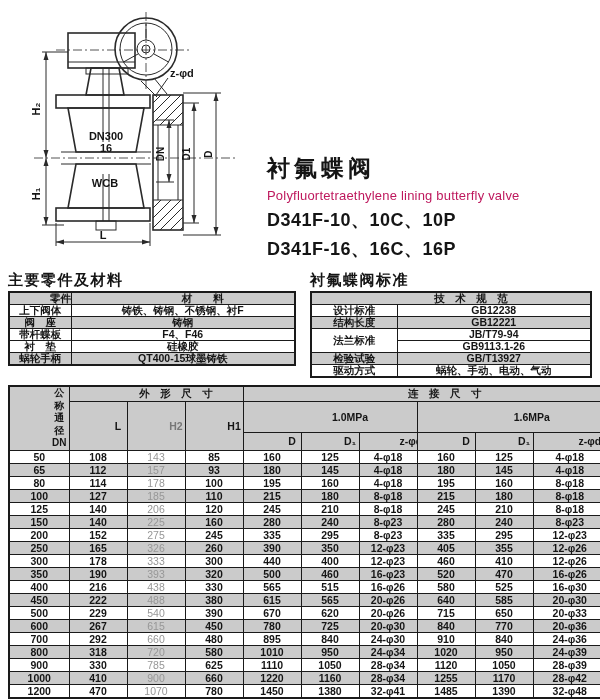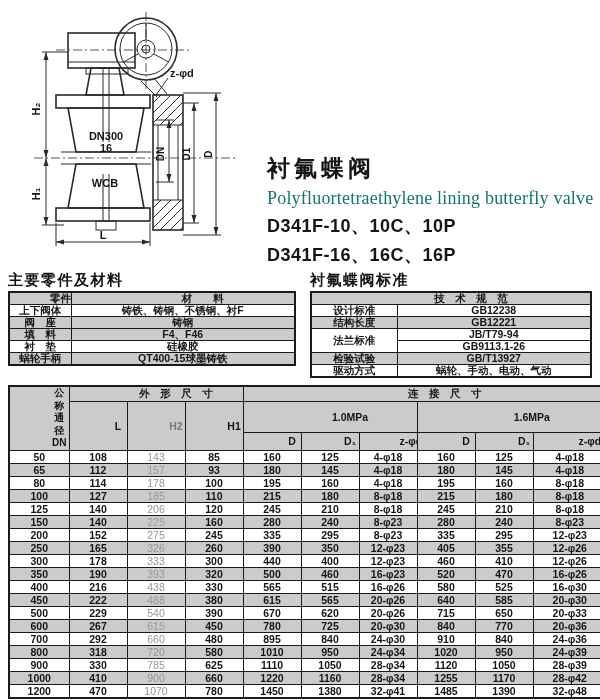--- a/index.html
+++ b/index.html
@@ -15,21 +15,21 @@
   .dline { stroke:#2a2a2a; stroke-width:1; fill:none; }
   .dthick { stroke:#2a2a2a; stroke-width:1.6; fill:none; }
   .cline { stroke:#2a2a2a; stroke-width:0.8; fill:none; stroke-dasharray:9 3 2 3; }
   .arrow { fill:#2a2a2a; }
   .dtxt { font:bold 11px "Liberation Sans",sans-serif; fill:#151515; }
   .dtxt-s { font:bold 10px "Liberation Sans",sans-serif; fill:#151515; }
 
   
   #title-block { left:267px; top:153px; width:330px; }
   .t-cn { font-size:23px; font-weight:bold; letter-spacing:4px; }
-  .t-en { font-size:18px; margin-top:4px; letter-spacing:0.2px; color:#0f766e;font-family:Liberation Serif, serif; }
+  .t-en { font-size:13px; margin-top:4px; letter-spacing:0.2px; color:#be185d; }
   .t-model { font-size:18px; font-weight:bold; margin-top:5px; letter-spacing:0.5px; }
 
   
   .sec-title { font-size:15px; font-weight:bold; letter-spacing:1.5px; }
   #mat-title { left:8px; top:271px; }
   #std-title { left:310px; top:271px; }
 
   
   table { border-collapse:collapse; table-layout:fixed; }
   th,td {
@@ -203,22 +203,22 @@
   </thead>
   <tbody id="materials-body">
       <tr>
         <th>上下阀体</th>
         <td>铸铁、铸钢、不锈钢、衬F</td>
       </tr>
       <tr class="shade">
         <th>阀　座</th>
         <td>铸钢</td>
       </tr>
-      <tr class="shade">
-        <th>填　料</th>
+      <tr>
+        <th>带杆蝶板</th>
         <td>F4、F46</td>
       </tr>
       <tr>
         <th>衬　垫</th>
         <td>硅橡胶</td>
       </tr>
       <tr class="shade">
         <th>蜗轮手柄</th>
         <td>QT400-15球墨铸铁</td>
       </tr>

